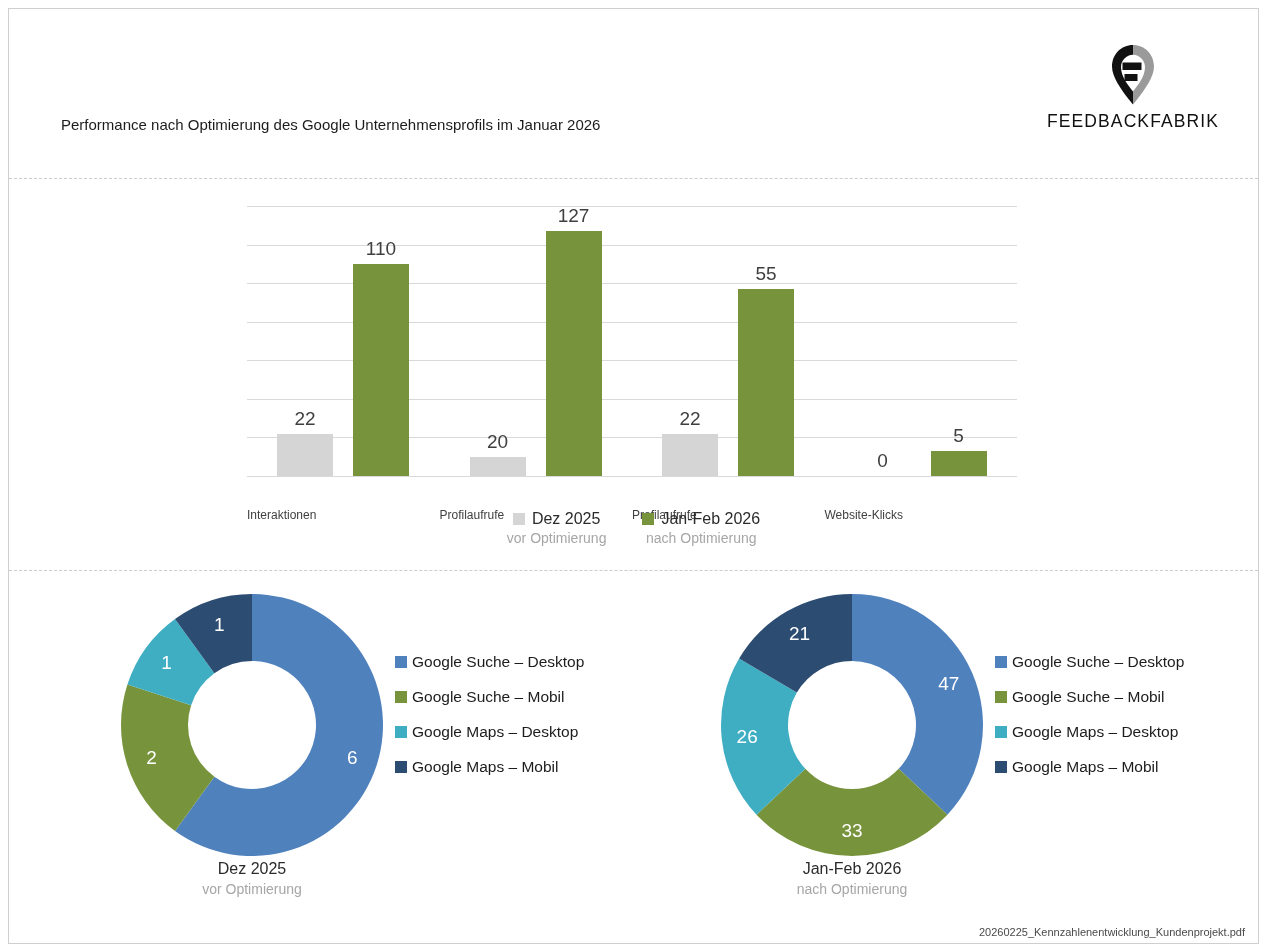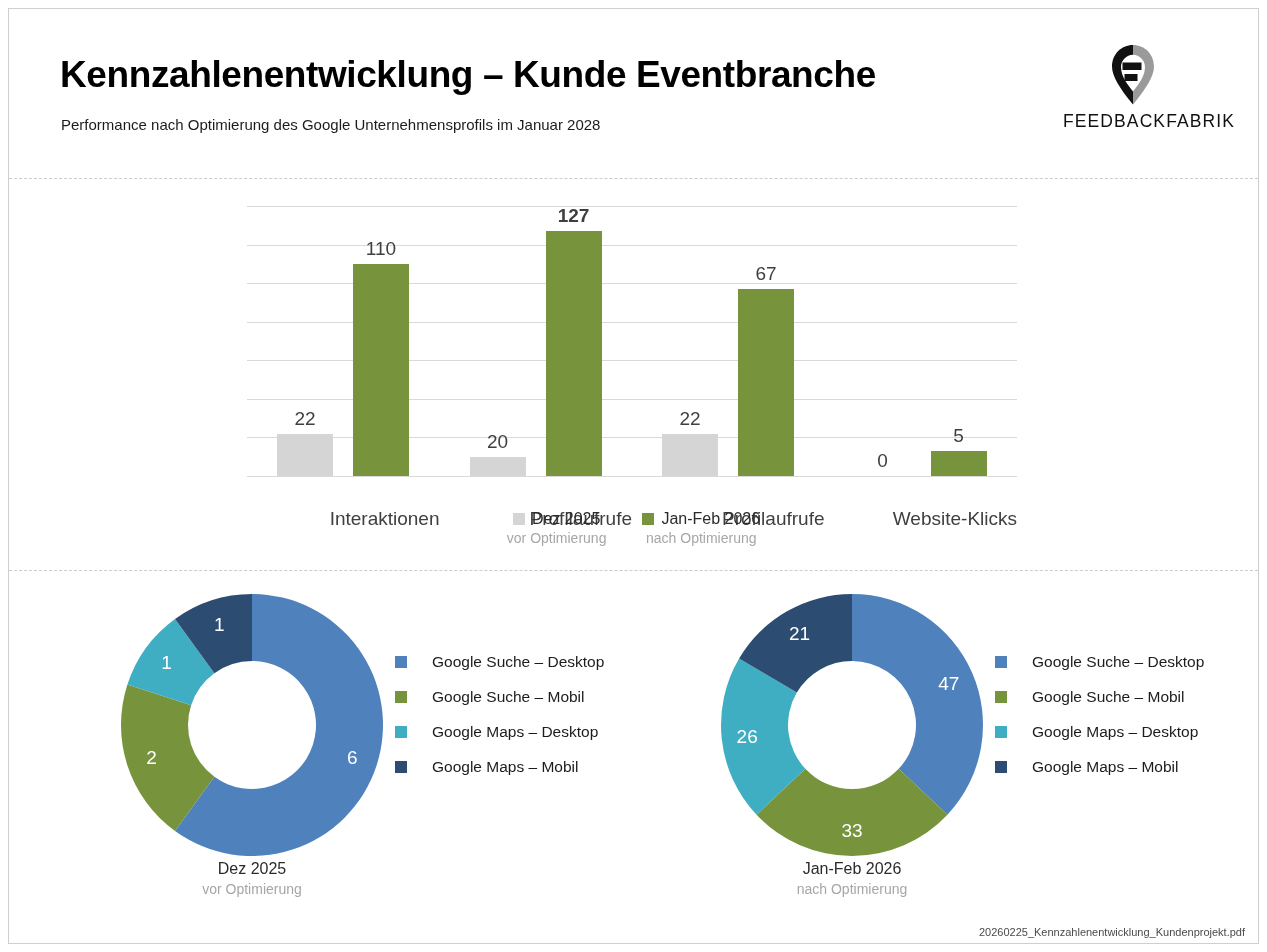--- a/index.html
+++ b/index.html
@@ -75,21 +75,20 @@
   #logo-text {
     position: absolute;
     left: 0;
     bottom: 2px;
     width: 178px;
     text-align: center;
     font-size: 17.5px;
     letter-spacing: 1.1px;
     font-weight: normal;
     color: #111111;
-    margin-left: 16px;
   }
 
   
   .separator {
     position: absolute;
     left: 9px;
     width: 1249px;
     height: 0;
     border-top: 1px dashed #cccccc;
   }
@@ -143,22 +142,22 @@
     text-align: center;
     font-size: 19px;
     color: #3f3f3f;
   }
   .bar-value.before { left: 30px; }
   .bar-value.after  { left: 106px; }
   .cat-label {
     position: absolute;
     top: 302px;
     width: 192.5px;
-    text-align: right;
-    font-size: 19px;
+    text-align: left;
+    font-size: 12px;
     color: #3f3f3f;
     white-space: nowrap;
   }
   #bar-legend {
     position: absolute;
     left: 0;
     top: 332px;
     width: 1267px;
     display: flex;
     flex-direction: column;
@@ -248,21 +247,21 @@
     position: absolute;
     left: 375px;
     top: 83px;
     display: flex;
     flex-direction: column;
     gap: 17px;
   }
   .donut-legend-item {
     display: flex;
     align-items: center;
-    gap: 25px;
+    gap: 5px;
   }
   .donut-legend-item .legend-swatch {
     width: 12px;
     height: 12px;
   }
   .donut-legend-item .label {
     font-size: 15.5px;
     color: #1c1c1c;
     white-space: nowrap;
   }
@@ -278,22 +277,21 @@
   }
 </style>
 </head>
 <body>
 
 <div id="page">
 
   <div id="page-frame"></div>
 
   <div id="header">
-    <div id="page-title">Kennzahlenentwicklung – Kunde Eventbranche</div>
-    <div id="page-subtitle">Performance nach Optimierung des Google Unternehmensprofils im Januar 2028</div>
+    <div id="page-subtitle">Performance nach Optimierung des Google Unternehmensprofils im Januar 2026</div>
 
     <div id="logo">
       <div id="logo-mark">
         <svg viewBox="0 0 66 66" width="66" height="66" aria-hidden="true">
 
           <path d="M33 3 C45 3 54 12.5 54 24.5 C54 35 45 47 37.5 57 L33 62.5 L33 49.5 C38 43 45 34.5 45 25 C45 18.5 39.6 12.8 33 12.8 Z" fill="#9a9a9a"></path>
 
           <path d="M33 3 C21 3 12 12.5 12 24.5 C12 35 21 47 28.5 57 L33 62.5 L33 49.5 C28 43 21 34.5 21 25 C21 18.5 26.4 12.8 33 12.8 Z" fill="#111111"></path>
           <rect x="22.5" y="20.5" width="19" height="7.5" fill="#111111"></rect>
           <rect x="24.5" y="32" width="13" height="7" fill="#111111"></rect>
@@ -319,28 +317,28 @@
           <div class="bar before" style="height: 42.4286px; background: rgb(213, 213, 213);"></div>
           <div class="bar-value before" style="bottom: 46.4286px;">22</div>
           <div class="bar after" style="height: 212.143px; background: rgb(119, 148, 60);"></div>
           <div class="bar-value after" style="bottom: 216.143px;">110</div>
           <div class="cat-label" style="width: 192.5px;">Interaktionen</div>
         </div>
         <div class="bar-group" style="left: 192.5px; width: 192.5px;">
           <div class="bar before" style="height: 19.2857px; background: rgb(213, 213, 213);"></div>
           <div class="bar-value before" style="bottom: 23.2857px;">20</div>
           <div class="bar after" style="height: 244.929px; background: rgb(119, 148, 60);"></div>
-          <div class="bar-value after" style="bottom: 248.929px; font-weight: bold;">127</div>
+          <div class="bar-value after" style="bottom: 248.929px;">127</div>
           <div class="cat-label" style="width: 192.5px;">Profilaufrufe</div>
         </div>
         <div class="bar-group" style="left: 385px; width: 192.5px;">
           <div class="bar before" style="height: 42.4286px; background: rgb(213, 213, 213);"></div>
           <div class="bar-value before" style="bottom: 46.4286px;">22</div>
           <div class="bar after" style="height: 187.071px; background: rgb(119, 148, 60);"></div>
-          <div class="bar-value after" style="bottom: 191.071px;">67</div>
+          <div class="bar-value after" style="bottom: 191.071px;">55</div>
           <div class="cat-label" style="width: 192.5px;">Profilaufrufe</div>
         </div>
         <div class="bar-group" style="left: 577.5px; width: 192.5px;">
           <div class="bar-value before" style="bottom: 4px;">0</div>
           <div class="bar after" style="height: 25.0714px; background: rgb(119, 148, 60);"></div>
           <div class="bar-value after" style="bottom: 29.0714px;">5</div>
           <div class="cat-label" style="width: 192.5px;">Website-Klicks</div>
         </div>
       </div>
     <div id="bar-legend">

